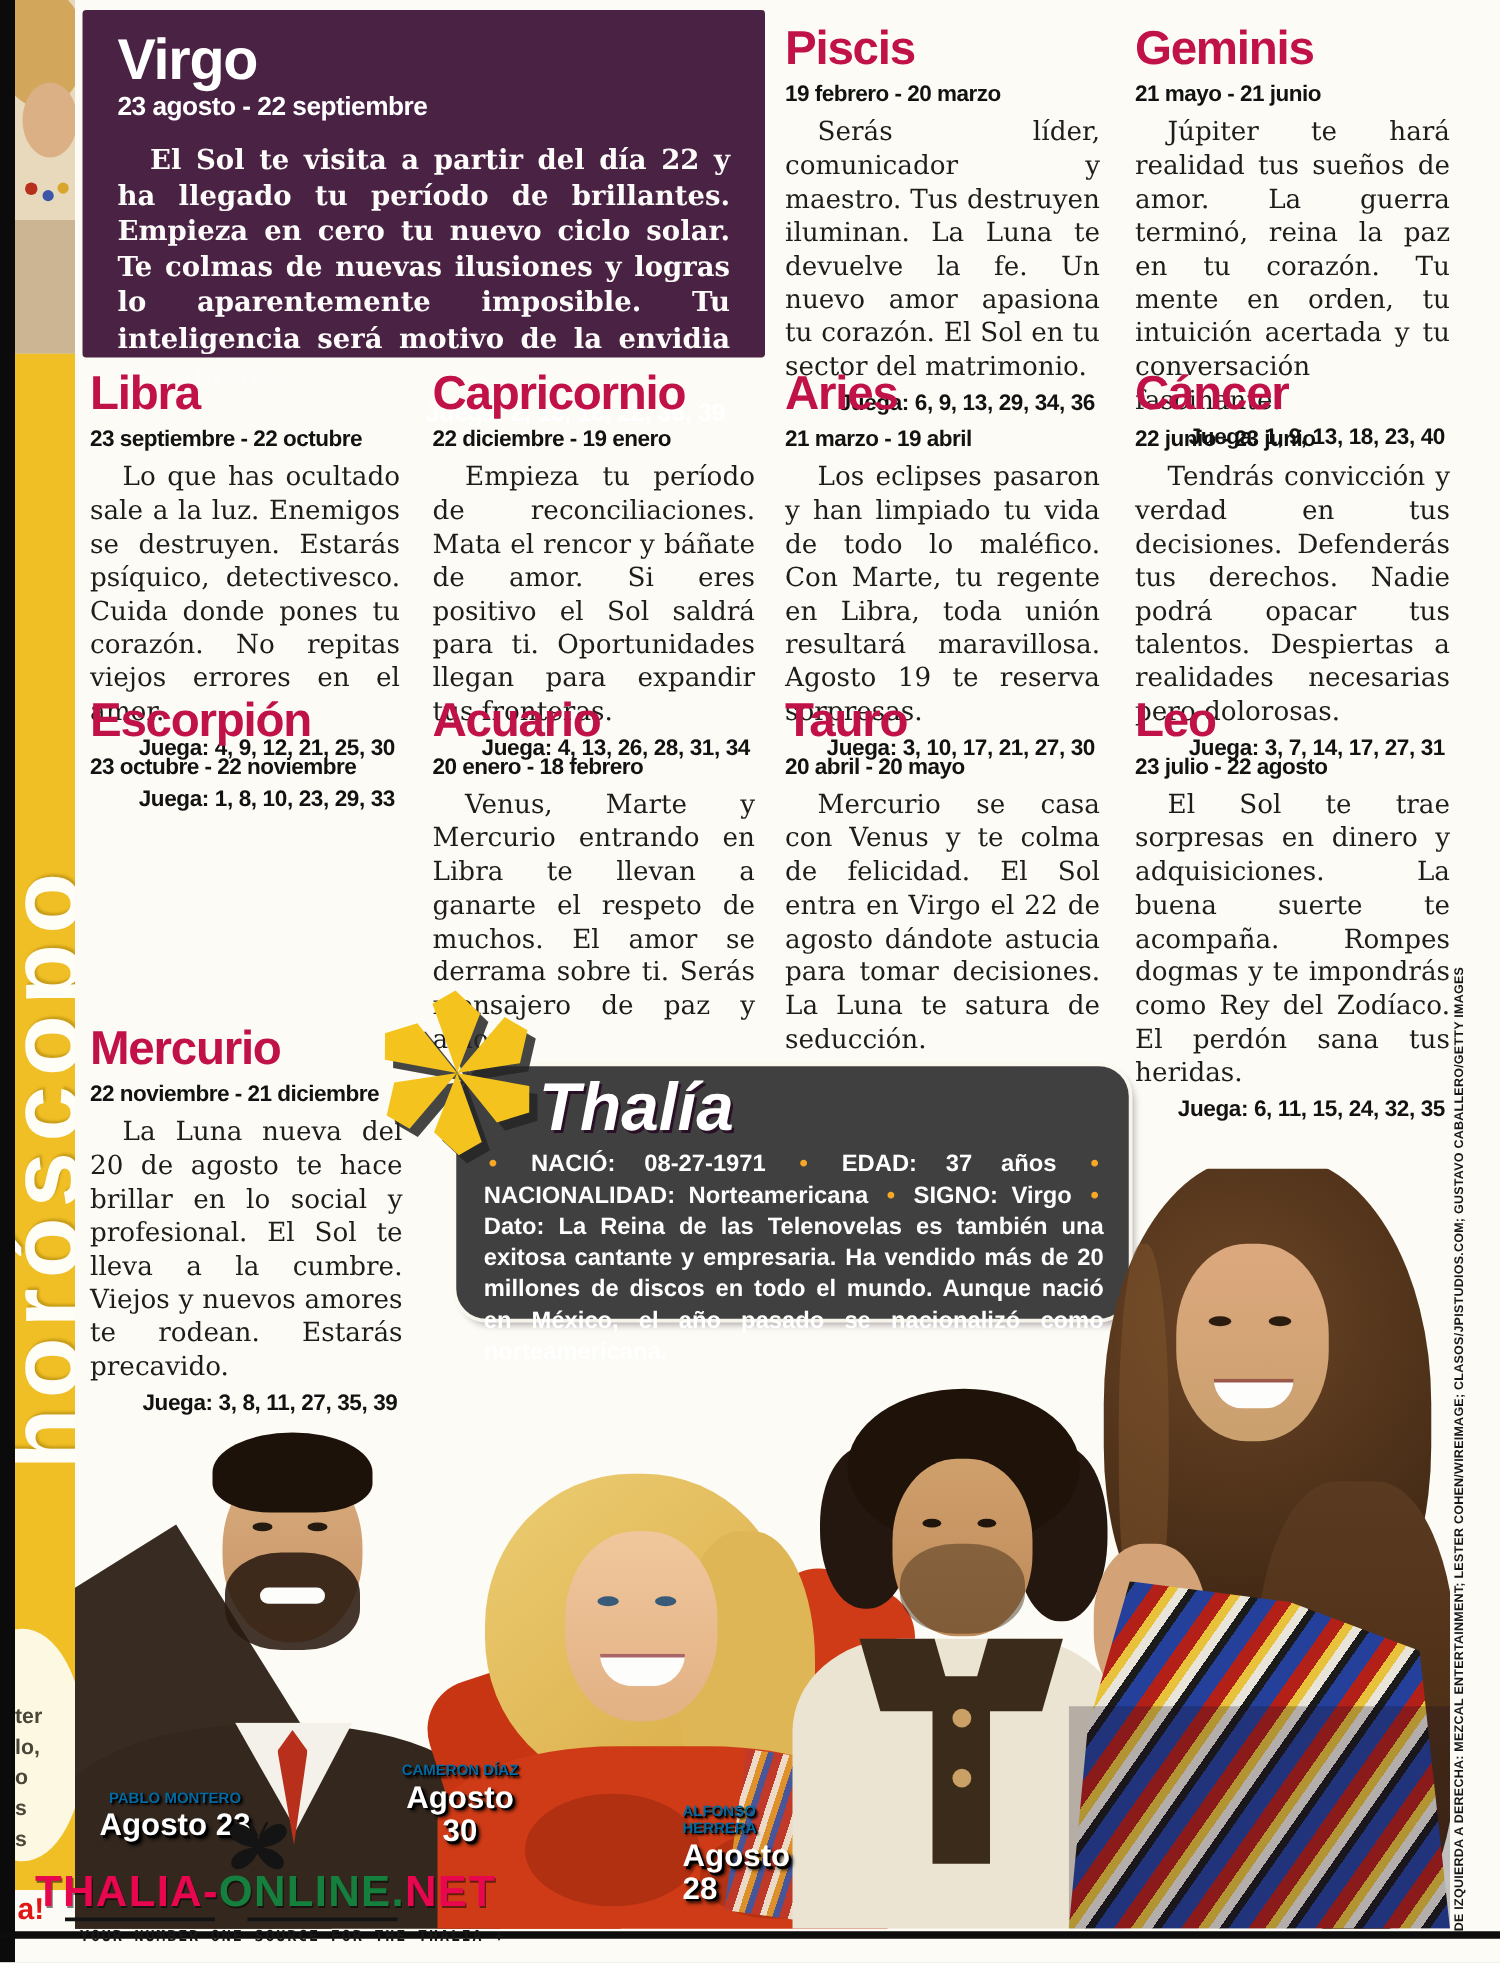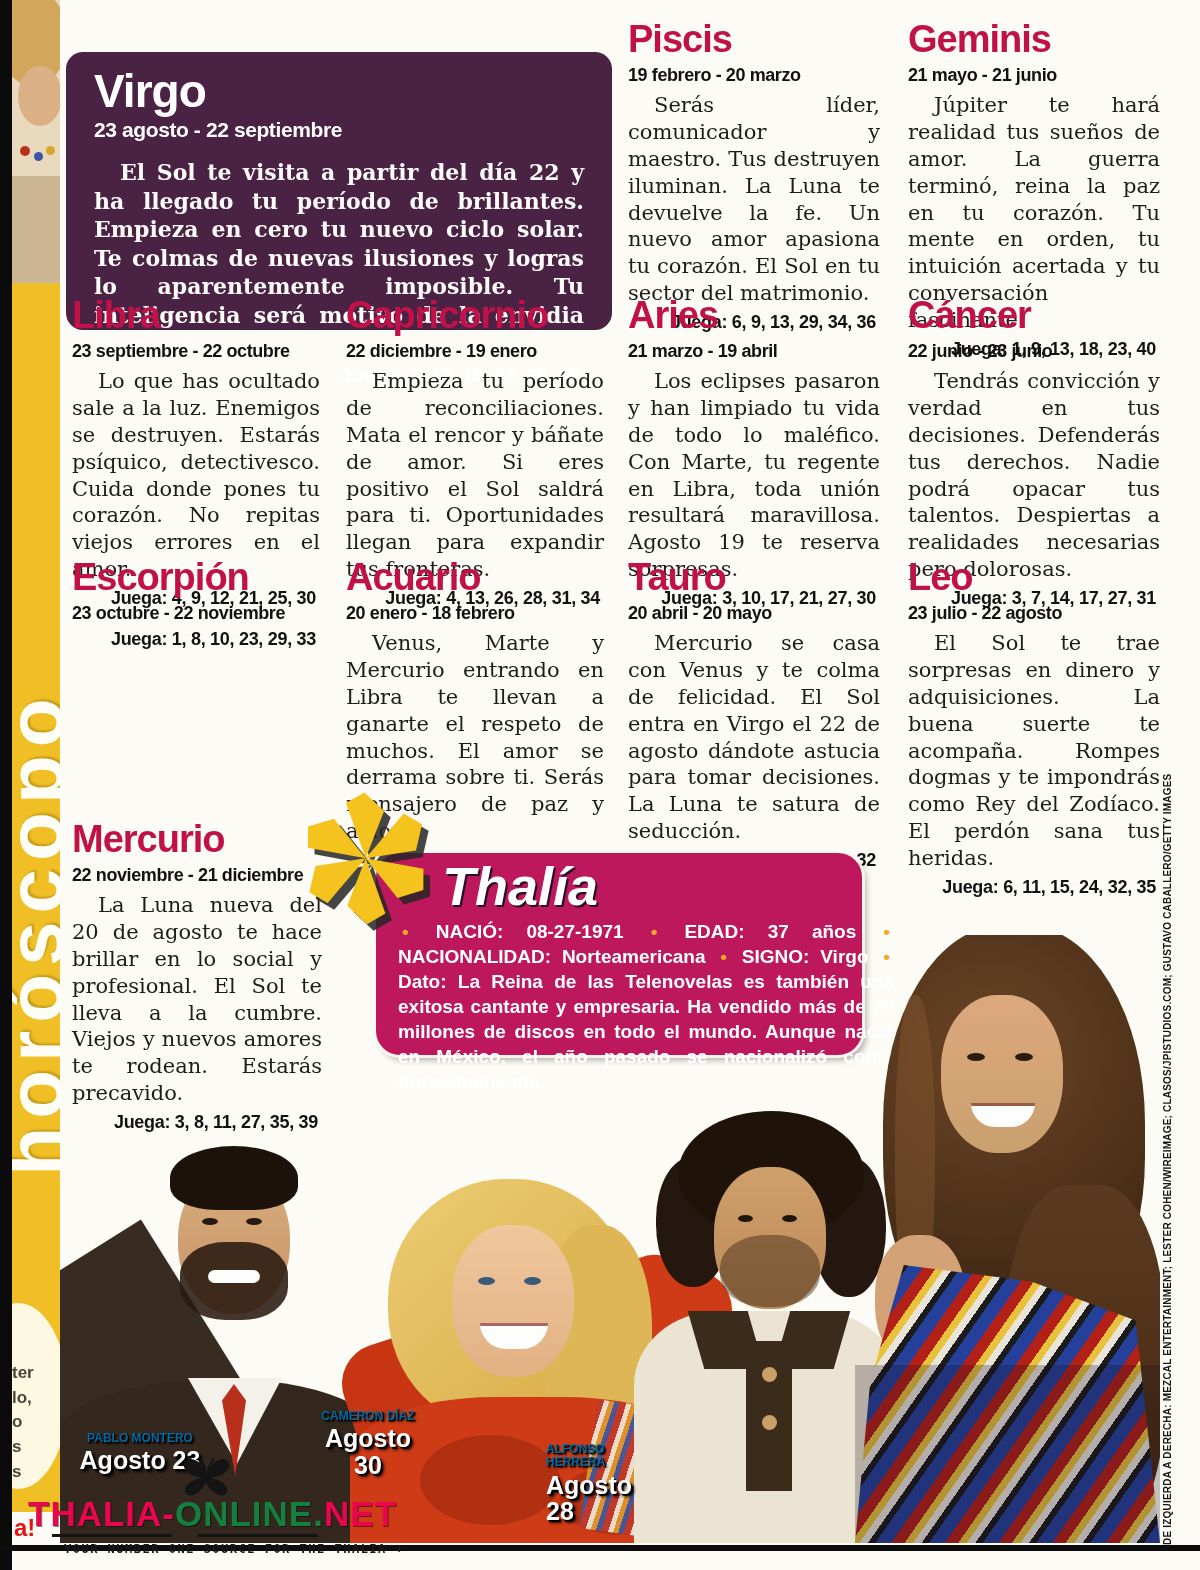--- a/index.html
+++ b/index.html
@@ -18,22 +18,22 @@
   .rail-yellow{position:absolute;left:12px;top:283px;width:48px;height:1229px;background:#f0bf25;overflow:hidden;}
   .rail-title{position:absolute;left:50%;top:650px;width:860px;transform:translate(-50%,-50%) rotate(-90deg);
               text-align:center;font-weight:bold;font-size:80px;letter-spacing:8px;color:#fefdf6;
               text-shadow:2px 2px 2px rgba(120,90,0,.35);}
   .rail-circle{position:absolute;left:-44px;top:1020px;width:100px;height:186px;border-radius:50%;background:#fdf8e2;}
   .rail-frags{position:absolute;left:0;top:1078px;width:36px;text-align:left;color:#4a463a;
               font-weight:bold;font-size:17px;line-height:1.45;}
   .edge-exclaim{position:absolute;left:14px;top:1514px;color:#e01616;font-weight:bold;font-size:24px;}
 
   
-  .virgo-box{position:absolute;left:66px;top:8px;width:546px;height:278px;background:#4a2243;border-radius:17px;
-             padding:14px 28px;box-sizing:border-box;color:#fff;margin-top:44px;}
+  .virgo-box{position:absolute;left:66px;top:8px;width:546px;height:278px;background:#4a2243;border-radius:3px;
+             padding:14px 28px;box-sizing:border-box;color:#fff;}
   .virgo-box .sign-title{font-size:46px;margin:2px 0 0 0;color:#fff;}
   .virgo-box .sign-dates{color:#fff;font-size:21px;margin-top:4px;}
   .virgo-box .sign-body{color:#fdfcfa;font-size:22px;line-height:1.3;margin:16px 0 0 0;font-weight:bold;}
   .virgo-box .sign-juega{color:#fff;font-size:20px;margin-top:6px;}
 
   .sign{position:absolute;width:252px;}
   .sign-title{font-weight:bold;font-size:38px;line-height:1;color:#c11149;margin:0;letter-spacing:-1px;}
   .sign-dates{font-weight:bold;font-size:18px;letter-spacing:-0.4px;color:#121212;margin-top:7px;}
   .sign-body{font-family:"DejaVu Serif",serif;font-size:21px;line-height:1.28;color:#1d1d1b;
              text-align:justify;text-indent:26px;margin:6px 0 0 0;}
@@ -45,21 +45,21 @@
   #s-capricornio{left:346px;top:296px;width:258px;}
   #s-aries{left:628px;top:296px;}
   #s-cancer{left:908px;top:296px;}
   #s-escorpion{left:72px;top:558px;width:248px;}
   #s-acuario{left:346px;top:558px;width:258px;}
   #s-tauro{left:628px;top:558px;}
   #s-leo{left:908px;top:558px;}
   #s-sagitario{left:72px;top:820px;width:250px;}
 
   
-  .feature-box{position:absolute;left:376px;top:853px;width:486px;height:202px;background:#be185d;
+  .feature-box{position:absolute;left:365px;top:853px;width:538px;height:202px;background:#404040;
                border-radius:24px;z-index:3;box-shadow:0 0 0 3px rgba(252,250,240,.9),4px 5px 6px rgba(40,20,40,.35);}
   .feature-title{position:absolute;left:66px;top:2px;color:#fff;font-weight:bold;font-style:italic;
                  font-size:54px;letter-spacing:0;text-shadow:2px 2px 0 #2a1026;}
   .feature-info{position:absolute;left:22px;top:66px;width:496px;color:#fff;font-weight:bold;
                 font-size:19px;line-height:1.32;text-align:justify;}
   .feature-info .bullet{color:#f9a825;padding:0 4px;}
   .asterisk{position:absolute;left:288px;top:778px;width:158px;height:158px;z-index:4;}
 
   
   .photo-strip{position:absolute;left:60px;top:1055px;width:1105px;height:488px;z-index:1;overflow:hidden;}

